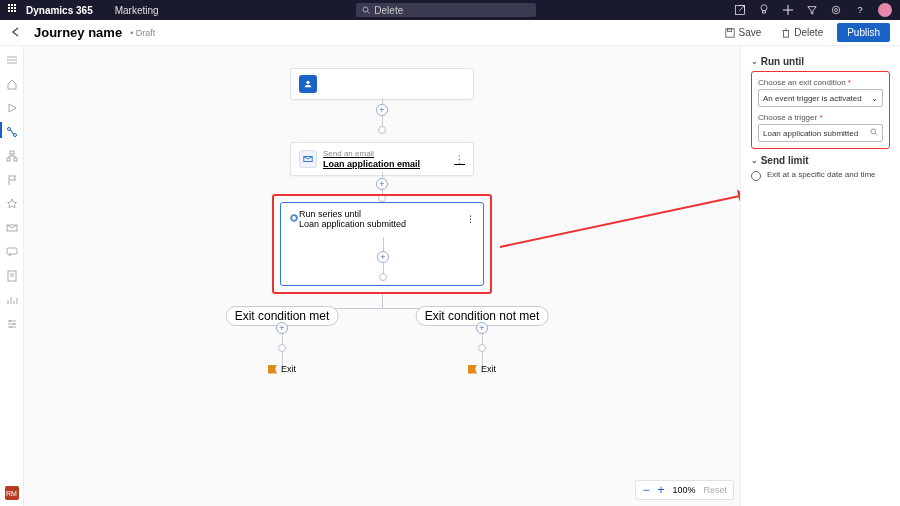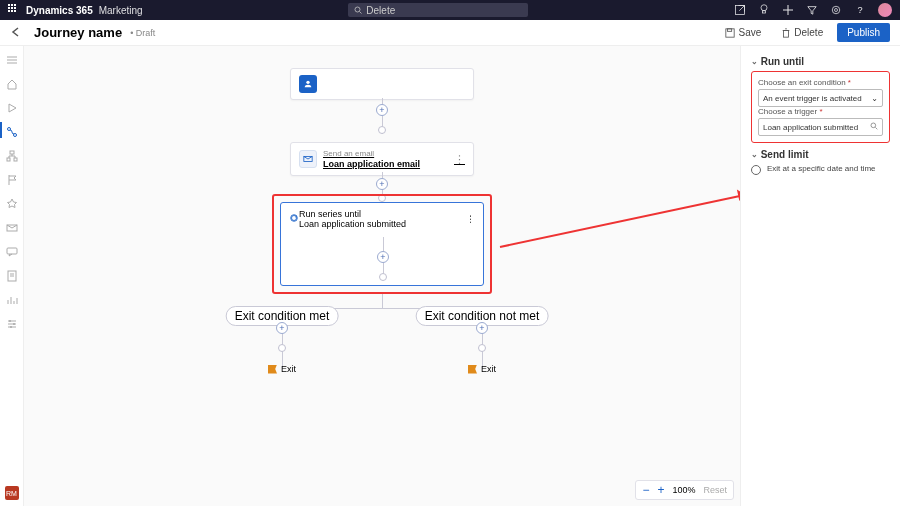--- a/index.html
+++ b/index.html
@@ -2,21 +2,21 @@
 <html><head>
 <meta charset="utf-8">
 <style>
 * { box-sizing: border-box; margin: 0; padding: 0; font-family: "Segoe UI", -apple-system, sans-serif; }
 body { width: 900px; height: 506px; overflow: hidden; background: #fff; position: relative; }
 
 
 .topbar { height: 20px; background: #1a1a2e; color: #fff; display: flex; align-items: center; font-size: 10px; padding: 0 8px; }
 .topbar .waffle { width: 12px; height: 12px; display: grid; grid-template-columns: repeat(3,2px); grid-template-rows: repeat(3,2px); gap: 1px; margin-right: 6px; cursor: pointer; }
 .topbar .waffle span { background: #fff; }
-.topbar .brand { font-weight: 600; margin-right: 6px; }
+.topbar .brand { font-weight: 600; margin-right: 22px; }
 .topbar .module { opacity: 0.85; }
 .topbar .search { margin-left: auto; margin-right: auto; width: 180px; height: 14px; background: #3a3a50; border-radius: 2px; display: flex; align-items: center; padding: 0 6px; color: #ccc; }
 .topbar .search svg { width: 8px; height: 8px; margin-right: 4px; }
 .topbar .icons { display: flex; gap: 12px; align-items: center; }
 .topbar .icons .tb-icon { width: 12px; height: 12px; display: flex; align-items: center; justify-content: center; cursor: pointer; opacity: 0.9; }
 .topbar .avatar { width: 14px; height: 14px; border-radius: 50%; background: linear-gradient(135deg,#d89,#e8b); }
 
 
 .cmdbar { height: 26px; border-bottom: 1px solid #eee; display: flex; align-items: center; padding: 0 10px; font-size: 10px; gap: 8px; }
 .cmdbar .back { width: 16px; cursor: pointer; }
@@ -63,21 +63,21 @@
 
 
 .rpanel { position: absolute; right: 0; top: 46px; bottom: 0; width: 160px; border-left: 1px solid #eee; background: #fff; font-size: 10px; padding: 10px; }
 .rpanel .ptitle { font-size: 12px; font-weight: 600; display: flex; justify-content: space-between; align-items: center; margin-bottom: 10px; }
 .rpanel .close { cursor: pointer; color: #555; font-size: 12px; }
 .rpanel .sect { font-size: 10px; font-weight: 600; color: #333; margin-bottom: 4px; display: flex; align-items: center; gap: 3px; }
 .rpanel .chev { font-size: 8px; color: #666; }
 .rpanel .red-group { border: 1.5px solid #e33; border-radius: 3px; padding: 6px; margin-bottom: 6px; }
 .rpanel .flabel { font-size: 8px; color: #555; margin-bottom: 2px; }
 .rpanel .req { color: #c33; }
-.rpanel .field { border: 1px solid #bbb; border-radius: 2px; height: 18px; width: 100%; font-size: 8px; padding: 0 4px; display: flex; align-items: center; justify-content: space-between; background: #fff; color: #333; margin-bottom: 0; cursor: pointer; }
+.rpanel .field { border: 1px solid #bbb; border-radius: 2px; height: 18px; width: 100%; font-size: 8px; padding: 0 4px; display: flex; align-items: center; justify-content: space-between; background: #fff; color: #333; margin-bottom: 6px; cursor: pointer; }
 .rpanel .radio-row { display: flex; align-items: flex-start; gap: 6px; font-size: 8px; color: #444; margin-bottom: 4px; }
 .rpanel .radio { width: 10px; height: 10px; border: 1px solid #666; border-radius: 50%; flex-shrink: 0; margin-top: 1px; position: relative; }
 .rpanel .radio.checked::after { content:''; position:absolute; inset:2px; background:#1b62c6; border-radius:50%; }
 
 svg { overflow: visible; }
 </style>
 </head>
 <body>
 
 <div class="topbar">

